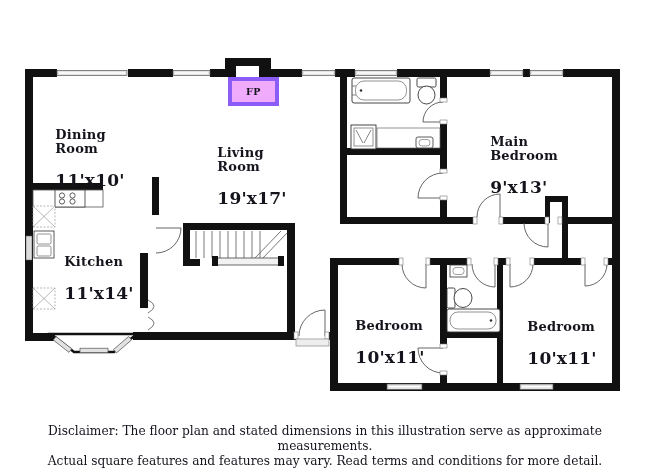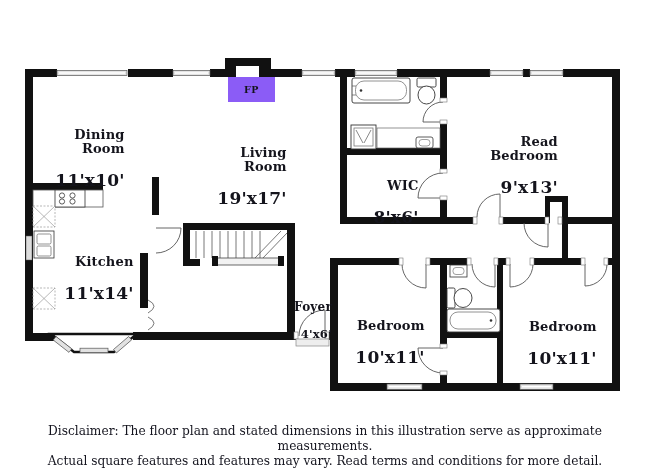--- a/index.html
+++ b/index.html
@@ -7,35 +7,35 @@
     position:relative;
     width:650px;height:473px;
     background:#ffffff;
     font-family:"DejaVu Serif", serif;
     overflow:hidden;
   }
   .plan-svg{position:absolute;left:0;top:0;}
   .room-label{
     position:absolute;
     transform:translateX(-50%);
-    text-align:right;
+    text-align:left;
     font-weight:bold;
     color:#14141c;
     font-size:13px;
     line-height:1.12;
     letter-spacing:.2px;
     white-space:pre-line;
   }
   .room-label .room-dims{font-size:17px;}
   .room-label.small{font-size:12px;}
   .room-label.small .room-dims{font-size:11.6px;}
   .fp-label{
     position:absolute;
     left:228px;top:77px;width:43px;height:21px;
-    border:2px solid #8b5cf6;background:#8b5cf6;
+    border:4px solid #8b5cf6;background:#f0abfc;
     display:flex;align-items:center;justify-content:center;
     font-weight:bold;font-size:9.5px;color:#14141c;letter-spacing:.5px;
   }
   .disclaimer{
     position:absolute;left:0;right:0;top:424px;
     text-align:center;
     font-size:12.2px;line-height:15px;color:#15151f;
   }
 </style>
 </head>
@@ -284,34 +284,26 @@
 Room</div>
     <div class="room-dims">19'x17'</div>
   </div>
 
   <div class="room-label" style="left:99px;top:240px">
     <div class="room-name">Kitchen</div>
     <div class="room-dims">11'x14'</div>
   </div>
 
   <div class="room-label" style="left:524px;top:120px">
-    <div class="room-name">Read
+    <div class="room-name">Main
 Bedroom</div>
     <div class="room-dims">9'x13'</div>
   </div>
 
-  <div class="room-label" style="left:396px;top:164px">
-    <div class="room-name">WIC</div>
-    <div class="room-dims">8'x6'</div>
-  </div>
-
-  <div class="room-label small" style="left:313px;top:288px">
-    <div class="room-name">Foyer</div>
-    <div class="room-dims">4'x6'</div>
-  </div>
+
 
   <div class="room-label" style="left:390px;top:304px">
     <div class="room-name">Bedroom</div>
     <div class="room-dims">10'x11'</div>
   </div>
 
 
   <div class="room-label" style="left:562px;top:305px">
     <div class="room-name">Bedroom</div>
     <div class="room-dims">10'x11'</div>

